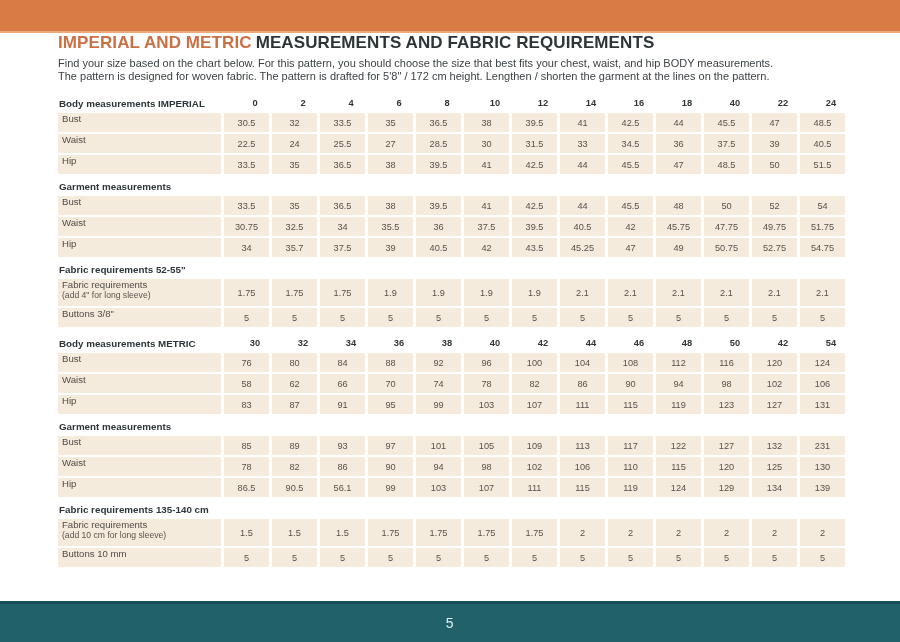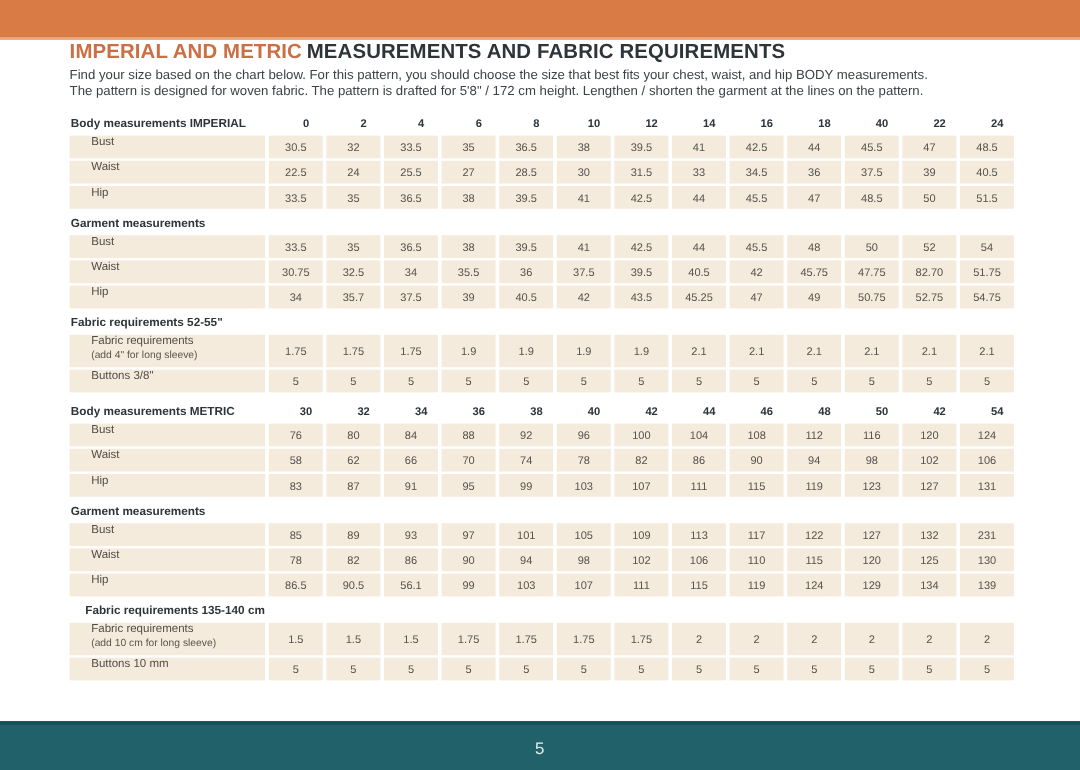--- a/index.html
+++ b/index.html
@@ -59,21 +59,21 @@
     height: 19px;
     display: flex;
     align-items: center;
     justify-content: center;
   }
   .row.data.tall .cell { height: 27px; }
   .cell.label {
     justify-content: flex-start;
     flex-direction: column;
     align-items: flex-start;
-    padding-left: 18px;
+    padding-left: 4px;
     font-size: 9.6px;
     color: #514D47;
     line-height: 11px;
   }
   .cell.label .sub { font-size: 8.6px; color: #5A554E; }
   .cell.val {
     font-size: 9.2px;
     color: #56524C;
   }
   .footer-bar {
@@ -203,21 +203,21 @@
         <div class="cell val">32.5</div>
         <div class="cell val">34</div>
         <div class="cell val">35.5</div>
         <div class="cell val">36</div>
         <div class="cell val">37.5</div>
         <div class="cell val">39.5</div>
         <div class="cell val">40.5</div>
         <div class="cell val">42</div>
         <div class="cell val">45.75</div>
         <div class="cell val">47.75</div>
-        <div class="cell val">82.70</div>
+        <div class="cell val">49.75</div>
         <div class="cell val">51.75</div>
       </div>
       <div class="row data">
         <div class="cell label">
           <div class="">Hip</div>
         </div>
         <div class="cell val">34</div>
         <div class="cell val">35.7</div>
         <div class="cell val">37.5</div>
         <div class="cell val">39</div>
@@ -392,21 +392,21 @@
         <div class="cell val">107</div>
         <div class="cell val">111</div>
         <div class="cell val">115</div>
         <div class="cell val">119</div>
         <div class="cell val">124</div>
         <div class="cell val">129</div>
         <div class="cell val">134</div>
         <div class="cell val">139</div>
       </div>
       <div class="row head">
-        <div class="hlabel" style="grid-column: 1 / -1; margin-left: 12px;">Fabric requirements 135-140 cm</div>
+        <div class="hlabel" style="grid-column: 1 / -1;">Fabric requirements 135-140 cm</div>
       </div>
       <div class="row data tall">
         <div class="cell label">
           <div class="">Fabric requirements</div>
           <div class="sub">(add 10 cm for long sleeve)</div>
         </div>
         <div class="cell val">1.5</div>
         <div class="cell val">1.5</div>
         <div class="cell val">1.5</div>
         <div class="cell val">1.75</div>

